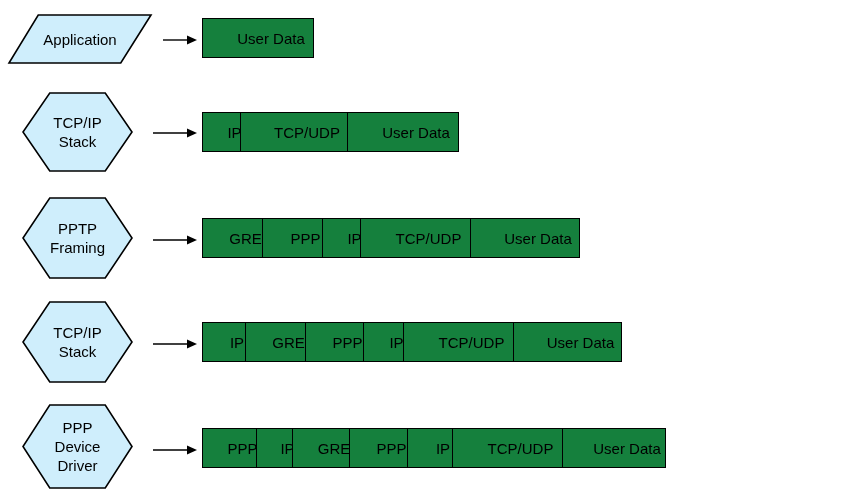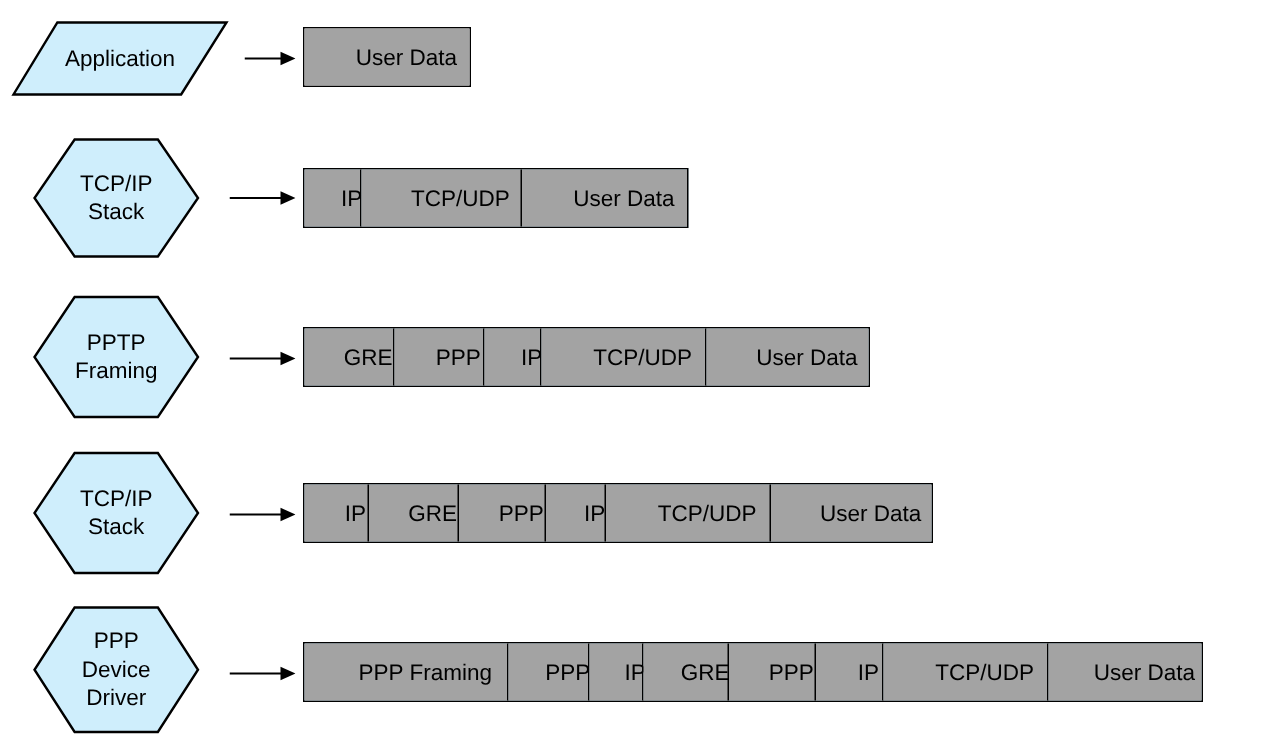--- a/index.html
+++ b/index.html
@@ -58,21 +58,21 @@
     background: #cfeefc;
     height: 40px;
   }
   .seg {
     box-sizing: border-box;
     display: flex;
     align-items: center;
     justify-content: center;
     color: #000000;
     font-size: 15px;
-    background: #a3a3a3;
+    background: #15803d;
     border-right: 1.6px solid #000000;
     white-space: nowrap;
     padding-left: 26px;
   }
   .seg:last-child {
     border-right: none;
   }
 </style>
 </head>
 <body>
@@ -159,21 +159,20 @@
         </svg>
         <div class="stage-label">PPP
 Device
 Driver</div>
       </div>
       <div class="arrow" style="left: 153px; top: 442px; width: 44px; height: 12px;"><svg width="44" height="12" viewBox="0 0 44 12">
           <line x1="0" y1="6" x2="35" y2="6" stroke="#000000" stroke-width="1.4"></line>
           <polygon points="34,1.5 44,6 34,10.5" fill="#000000"></polygon>
         </svg></div>
       <div class="packet-bar" style="left: 202px; top: 428px;">
-        <div class="seg" style="width: 136px;">PPP Framing</div>
         <div class="seg" style="width: 54px;">PPP</div>
         <div class="seg" style="width: 36px;">IP</div>
         <div class="seg" style="width: 57px;">GRE</div>
         <div class="seg" style="width: 58px;">PPP</div>
         <div class="seg" style="width: 45px;">IP</div>
         <div class="seg" style="width: 110px;">TCP/UDP</div>
         <div class="seg" style="width: 102px;">User Data</div>
       </div>
     </div>
   </div>

